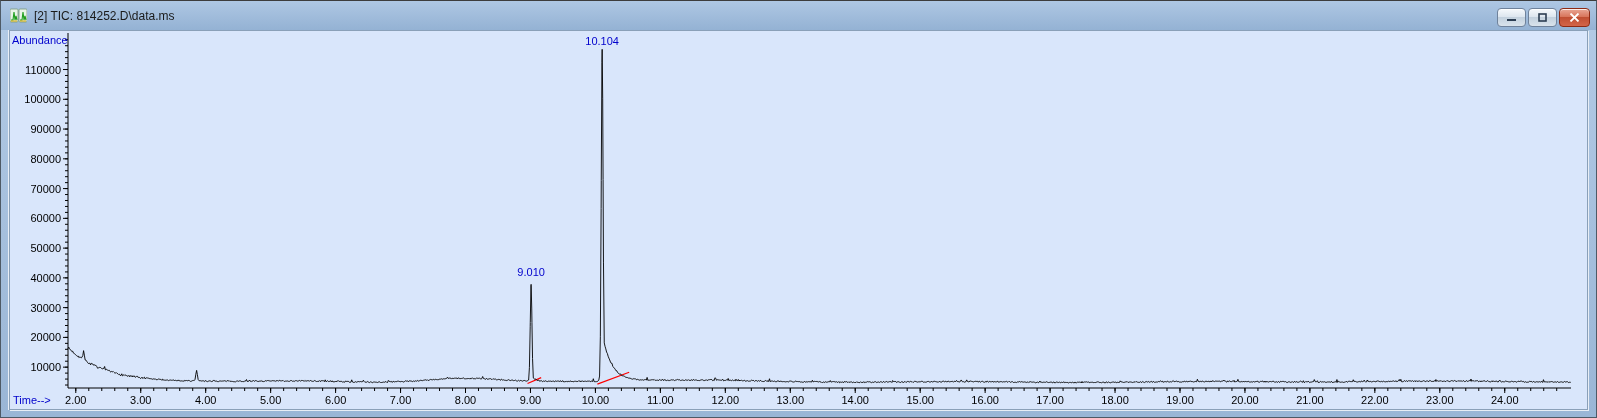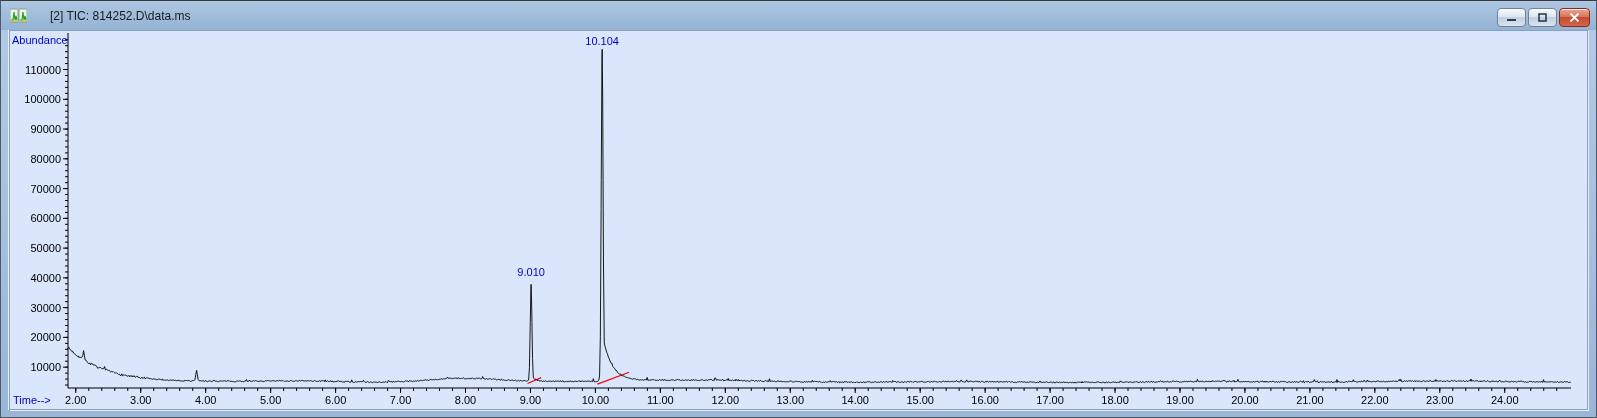--- a/index.html
+++ b/index.html
@@ -11,21 +11,20 @@
     background:linear-gradient(#b3cbe6,#9ab6d6);
     border:1px solid #4e5a66;
     border-top:1px solid #3c3c3c;
     overflow:hidden;
   }
   .titlebar{
     position:absolute;left:0;top:0;right:0;height:29px;
     display:flex;align-items:center;
     padding-left:9px;
     background:linear-gradient(#aec7e3,#94b2d4);
-    gap:16px;
   }
   .title-icon{width:17px;height:15px;margin-right:7px;flex:0 0 auto;}
   .title-text{
     font-size:12px;color:#1a1a1a;
     white-space:nowrap;
   }
   .controls{
     position:absolute;right:6px;top:7px;
     display:flex;gap:2px;
   }

